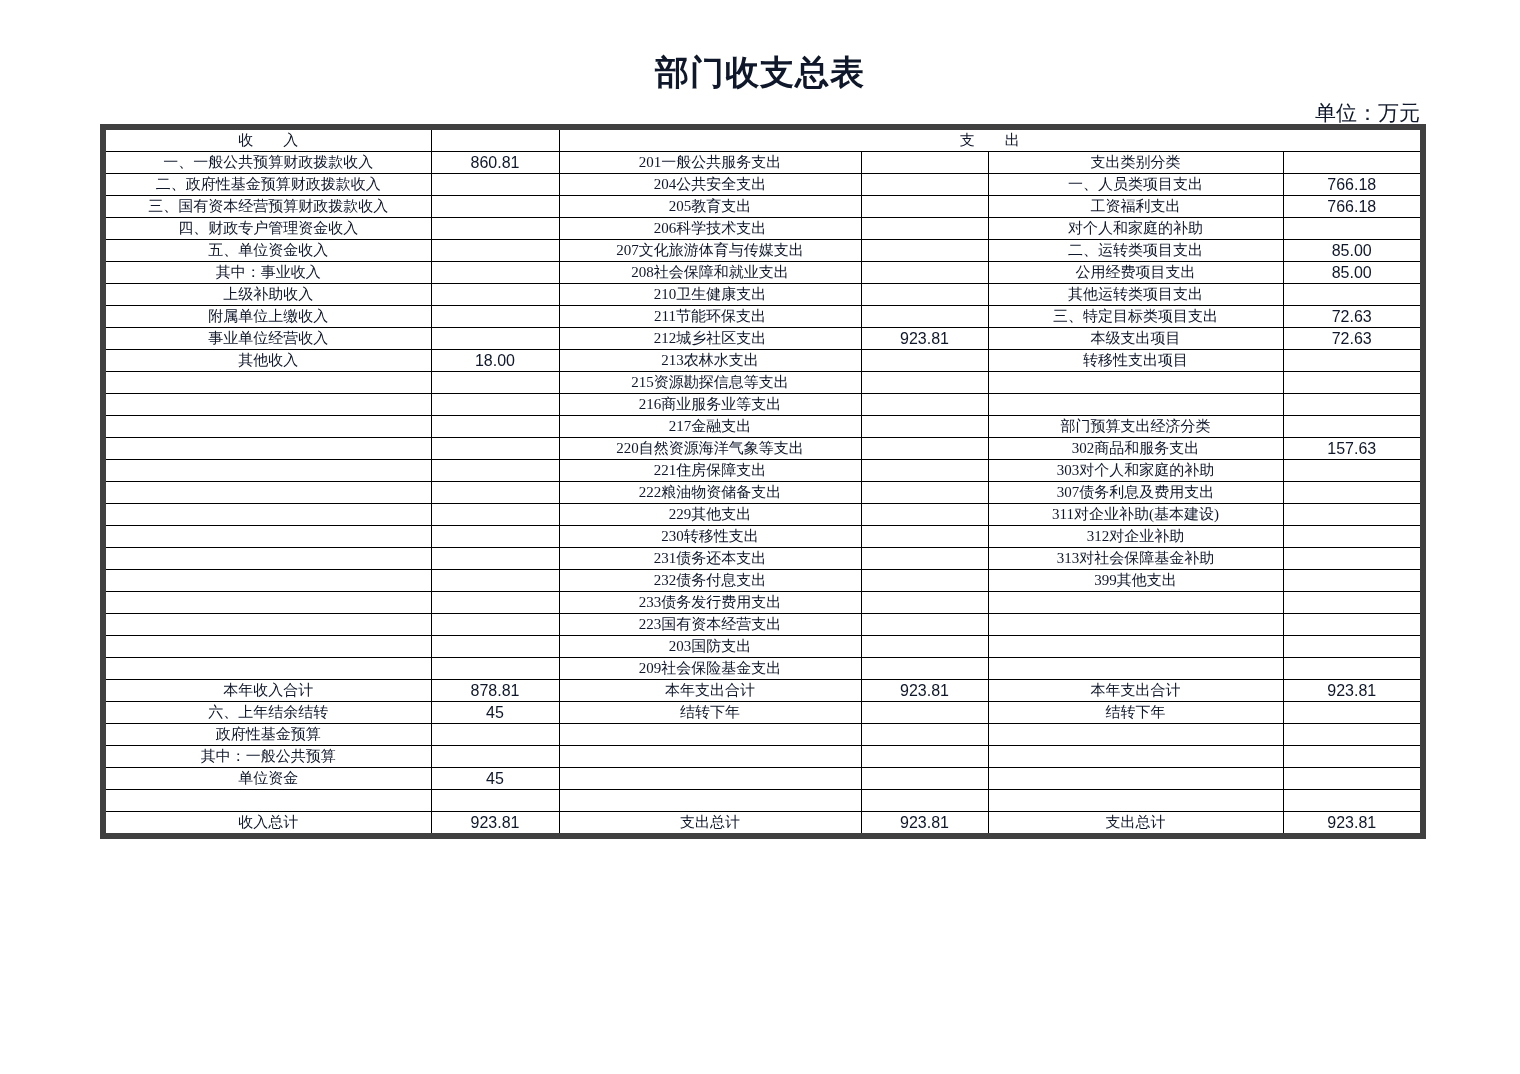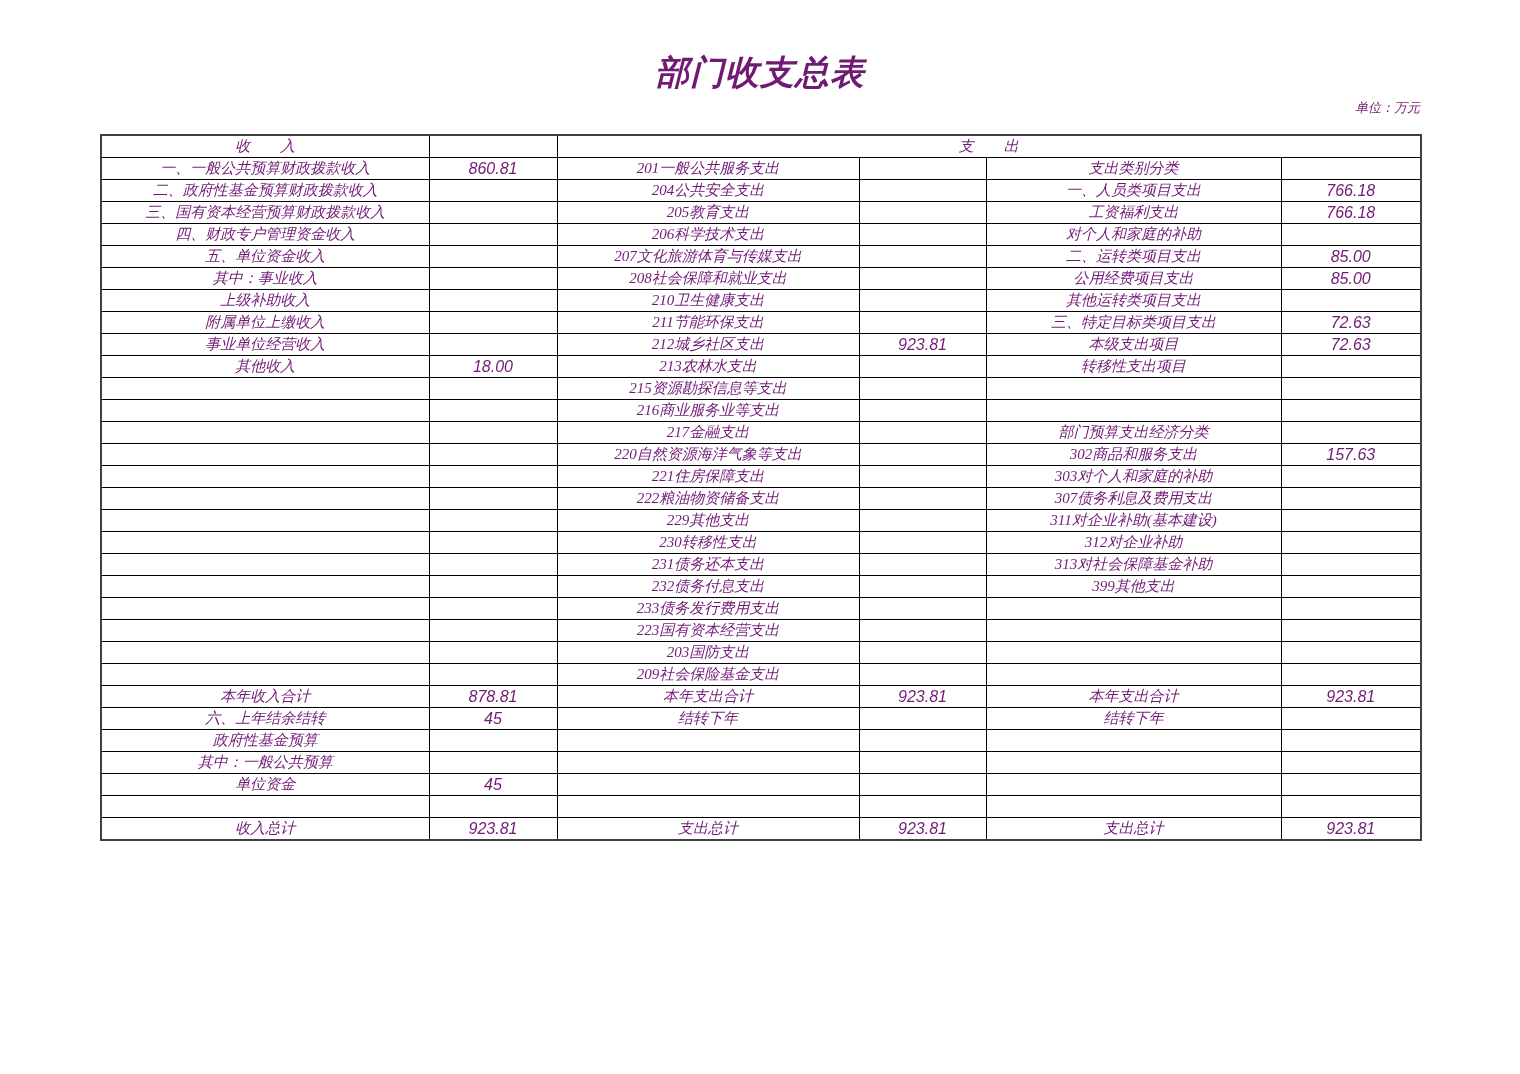--- a/index.html
+++ b/index.html
@@ -5,52 +5,51 @@
   html, body {
     margin: 0;
     padding: 0;
     background: #ffffff;
   }
   .page {
     position: relative;
     width: 1520px;
     height: 1074px;
     background: #ffffff;
-    color: #701a75;
+    color: #0f172a;
     font-family: "Liberation Serif", serif;
     overflow: hidden;
-    font-style: italic;
   }
   .title {
     position: absolute;
     top: 50px;
     left: 0;
     width: 1520px;
     text-align: center;
     font-size: 34px;
     font-weight: bold;
     letter-spacing: 1px;
     font-family: "Liberation Sans", sans-serif;
   }
   .unit-label {
     position: absolute;
     top: 99px;
     left: 100px;
     width: 1320px;
     text-align: right;
-    font-size: 13px;
+    font-size: 21px;
   }
   table.summary {
     position: absolute;
     left: 100px;
-    top: 134px;
+    top: 124px;
     width: 1320px;
     border-collapse: collapse;
     table-layout: fixed;
-    border: 2px solid #404040;
+    border: 6px solid #404040;
   }
   table.summary th,
   table.summary td {
     border: 1px solid #000000;
     height: 21px;
     padding: 0 2px;
     text-align: center;
     vertical-align: middle;
     font-size: 15px;
     font-weight: normal;

